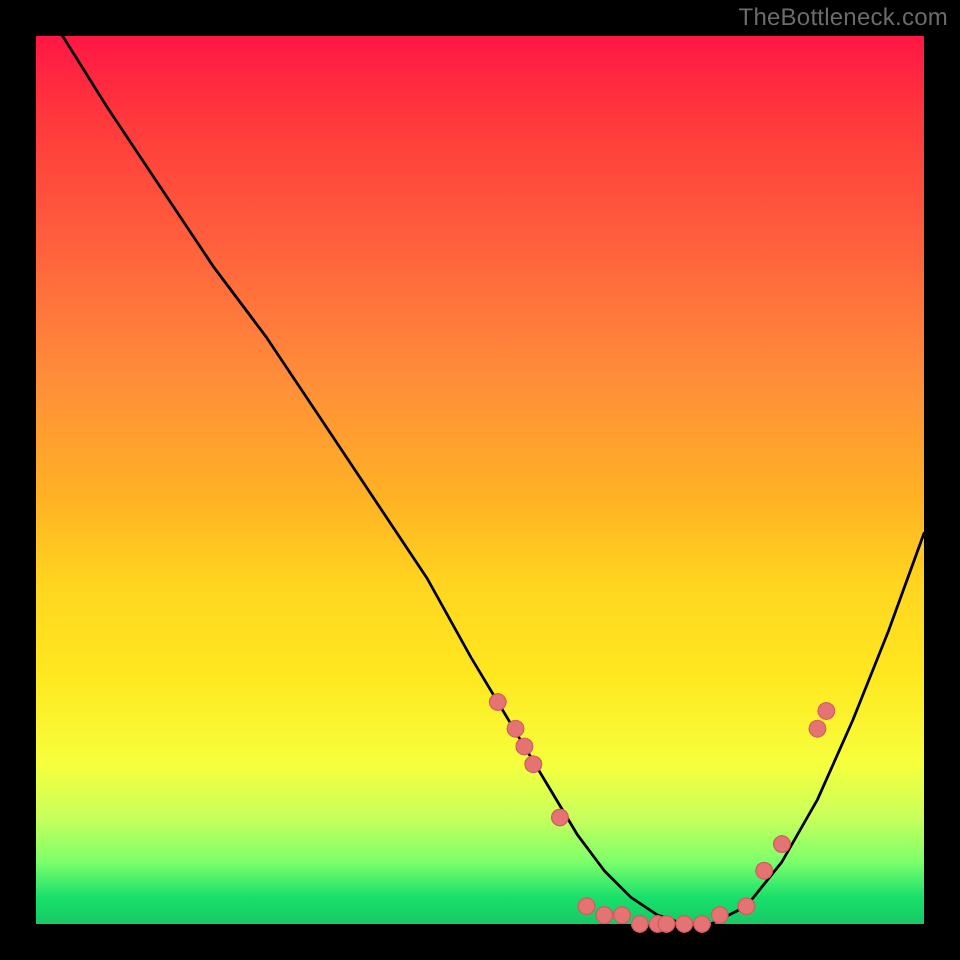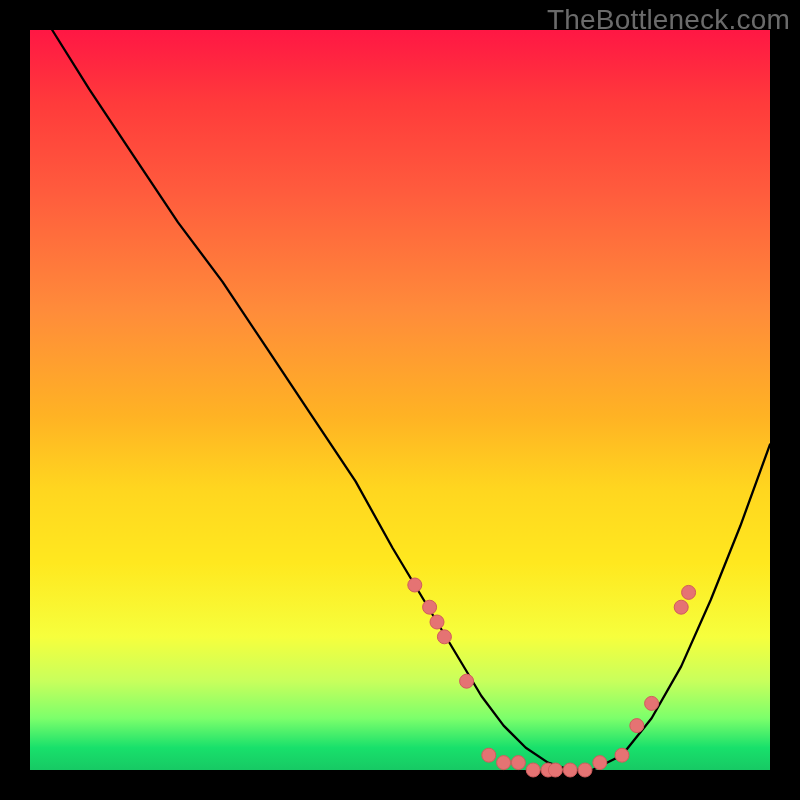--- a/index.html
+++ b/index.html
@@ -46,21 +46,21 @@
     top: 0;
     width: 740px;
     height: 740px;
     overflow: visible;
   }
   .watermark {
     position: absolute;
     top: 4px;
     right: 10px;
     color: #6b6b6b;
-    font-size: 28px;
+    font-size: 20px;
     font-weight: 500;
     letter-spacing: 0.2px;
     user-select: none;
   }
 </style>
 </head>
 <body>
 
 <div class="chart-wrap">
   <div class="watermark">TheBottleneck.com</div>

